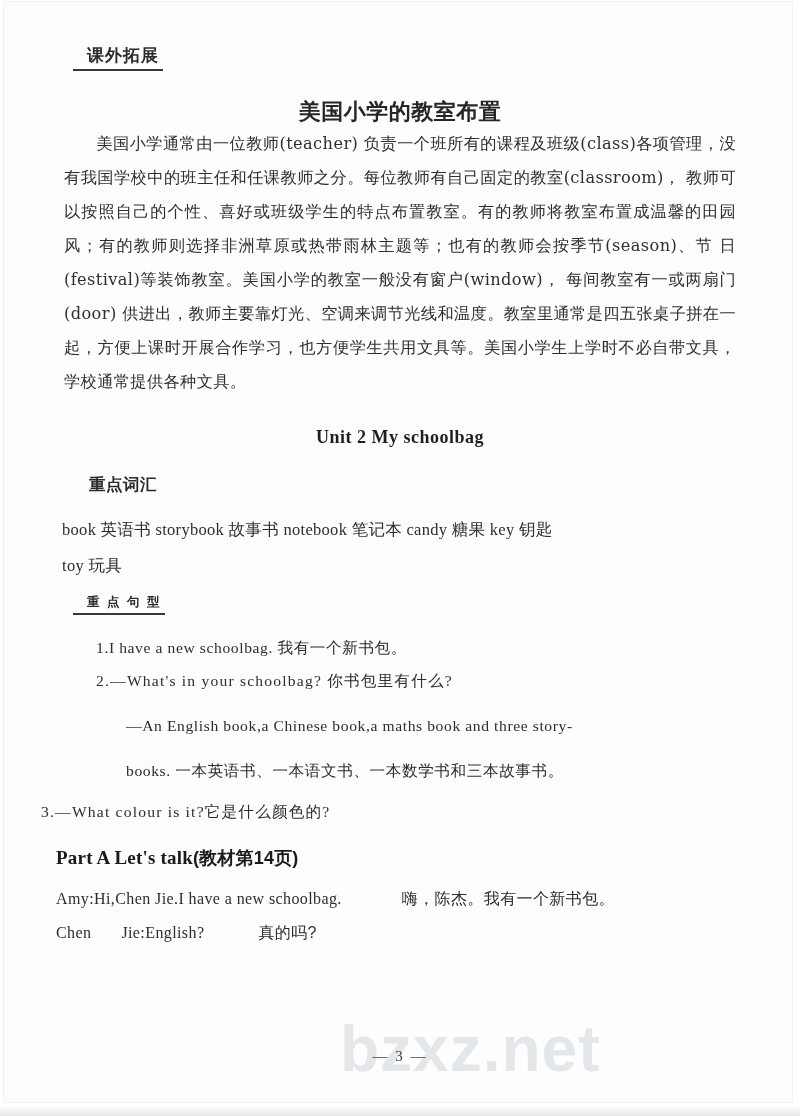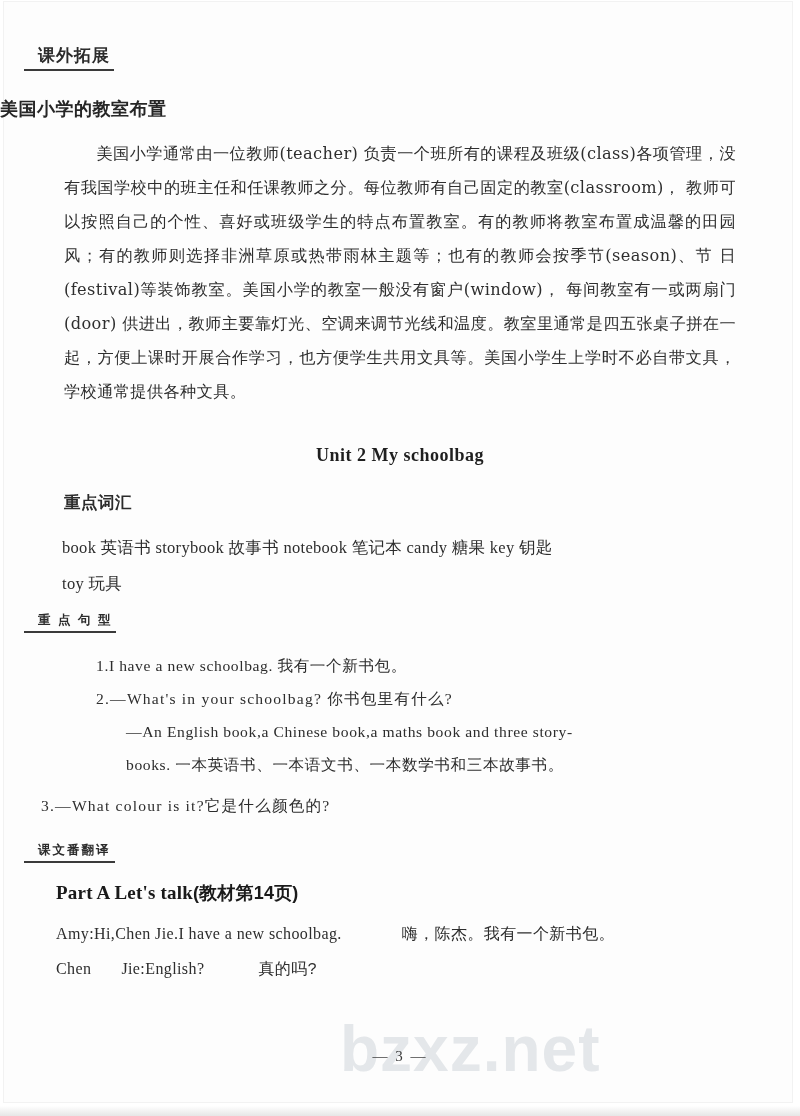--- a/index.html
+++ b/index.html
@@ -68,28 +68,28 @@
     font-family: "Liberation Sans", "DejaVu Sans", sans-serif;
     font-weight: bold;
     color: #2b2b2b;
     display: inline-block;
     border-bottom: 2px solid #3a3a3a;
     padding: 0 4px 2px 14px;
   }
   .tag-header.big { font-size: 17px; letter-spacing: 1px; }
   .tag-header.small { font-size: 12.5px; letter-spacing: 2px; }
 
-  .row-tag { padding-left: 24px; }
+  .row-tag { padding-left: 73px; }
 
   
   .center-heading {
-    text-align: left;
+    text-align: center;
     font-family: "Liberation Sans", "DejaVu Sans", sans-serif;
     font-weight: bold;
-    font-size: 18px;
+    font-size: 22px;
     color: #262626;
     letter-spacing: 0.5px;
   }
   .unit-heading {
     text-align: center;
     font-family: "Liberation Serif", "DejaVu Serif", serif;
     font-weight: bold;
     font-size: 18px;
     color: #1f1f1f;
     letter-spacing: 0.5px;
@@ -122,21 +122,21 @@
 
   
   .sent {
     font-family: "Liberation Serif", "DejaVu Serif", serif;
     font-size: 15.6px;
     color: #2d2d2d;
     line-height: 33px;
     margin: 0 64px 0 96px;
     letter-spacing: 0.6px;
   }
-  .sent.hang { margin-left: 126px; }
+  .sent.hang { margin-left: 126px; margin-top: 12px; }
   .sent.wide { letter-spacing: 1.2px; }
 
   
   .part-heading {
     font-family: "Liberation Serif", "DejaVu Serif", serif;
     font-weight: bold;
     font-size: 19px;
     color: #1a1a1a;
     margin: 0 0 0 56px;
     letter-spacing: 0.2px;
@@ -149,21 +149,21 @@
 
   
   .dlg {
     font-family: "Liberation Serif", "DejaVu Serif", serif;
     font-size: 16px;
     color: #2d2d2d;
     line-height: 34px;
     margin: 0 64px 0 56px;
     letter-spacing: 0.4px;
   }
-  .dlg .cn { font-family: Liberation Mono, monospace; padding-left: 48px; }
+  .dlg .cn { font-family: Liberation Sans, sans-serif; padding-left: 48px; }
   .dlg .gap { display: inline-block; width: 30px; }
 
   
   .footer {
     position: absolute;
     left: 0;
     right: 0;
     top: 1048px;
     text-align: center;
     font-family: "Liberation Serif", "DejaVu Serif", serif;
@@ -185,25 +185,25 @@
   <div class="watermark">bzxz.net</div>
 
   <div id="content">
 
     <div class="row-tag" style="padding-top:44px;">
       <span class="tag-header big">课外拓展</span>
     </div>
 
     <div class="center-heading" style="margin-top:26px;">美国小学的教室布置</div>
 
-    <div class="para" style="margin-top:16px;">美国小学通常由一位教师(teacher) 负责一个班所有的课程及班级(class)各项管理，没有我国学校中的班主任和任课教师之分。每位教师有自己固定的教室(classroom)， 教师可以按照自己的个性、喜好或班级学生的特点布置教室。有的教师将教室布置成温馨的田园风；有的教师则选择非洲草原或热带雨林主题等；也有的教师会按季节(season)、节 日(festival)等装饰教室。美国小学的教室一般没有窗户(window)， 每间教室有一或两扇门(door) 供进出，教师主要靠灯光、空调来调节光线和温度。教室里通常是四五张桌子拼在一起，方便上课时开展合作学习，也方便学生共用文具等。美国小学生上学时不必自带文具，学校通常提供各种文具。</div>
-
-    <div class="unit-heading" style="margin-top:36px;">Unit 2   My schoolbag</div>
-
-    <div style="padding-left:64px; margin-top:26px;">
+    <div class="para" style="">美国小学通常由一位教师(teacher) 负责一个班所有的课程及班级(class)各项管理，没有我国学校中的班主任和任课教师之分。每位教师有自己固定的教室(classroom)， 教师可以按照自己的个性、喜好或班级学生的特点布置教室。有的教师将教室布置成温馨的田园风；有的教师则选择非洲草原或热带雨林主题等；也有的教师会按季节(season)、节 日(festival)等装饰教室。美国小学的教室一般没有窗户(window)， 每间教室有一或两扇门(door) 供进出，教师主要靠灯光、空调来调节光线和温度。教室里通常是四五张桌子拼在一起，方便上课时开展合作学习，也方便学生共用文具等。美国小学生上学时不必自带文具，学校通常提供各种文具。</div>
+
+    <div class="unit-heading" style="margin-top:28px;">Unit 2   My schoolbag</div>
+
+    <div style="padding-left:89px; margin-top:26px;">
       <span style="font-family:'Liberation Sans','DejaVu Sans',sans-serif;font-weight:bold;font-size:16.5px;color:#2b2b2b;letter-spacing:0.5px;">重点词汇</span>
     </div>
 
     <div class="vocab" style="margin-top:16px;">
       <div>book 英语书   storybook   故事书   notebook   笔记本   candy  糖果   key  钥匙</div>
       <div>toy 玩具</div>
     </div>
 
     <div class="row-tag" style="margin-top:8px;">
       <span class="tag-header small">重 点 句 型</span>
@@ -213,23 +213,20 @@
 
     <div class="sent wide">2.—What's  in  your  schoolbag? 你书包里有什么?</div>
 
     <div class="sent hang">—An English book,a Chinese book,a maths book and three story-</div>
 
     <div class="sent hang">books.  一本英语书、一本语文书、一本数学书和三本故事书。</div>
 
     <div class="sent wide" style="margin-top:8px;margin-left:41px;">3.—What colour is it?它是什么颜色的?</div>
 
 
-    <div class="row-tag" style="margin-top:18px;">
-      <span class="tag-header small">课文番翻译</span>
-    </div>
 
     <div class="part-heading" style="margin-top:18px;">
       <span>Part A  Let's talk</span><span class="cnb">(教材第14页)</span>
     </div>
 
     <div class="dlg" style="margin-top:12px;">
       <span>Amy:</span><span>Hi,Chen  Jie.I  have  a  new  schoolbag.</span><span class="sp-s"></span><span class="cn">嗨，陈杰。我有一个新书包。</span>
     </div>
 
     <div class="dlg">

